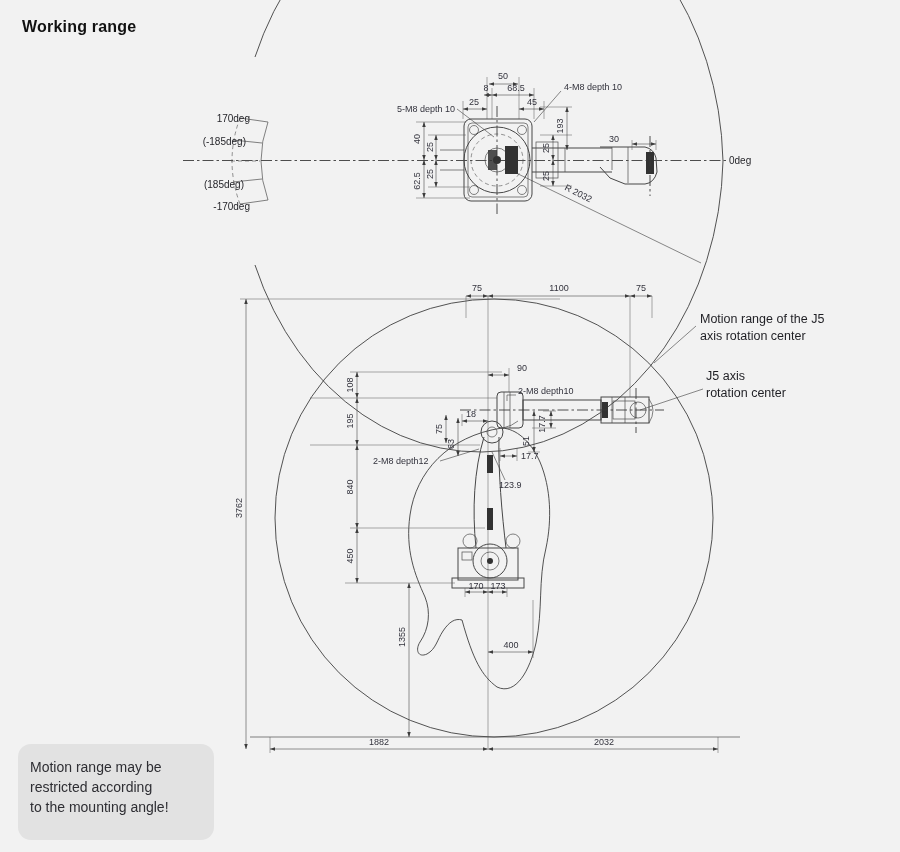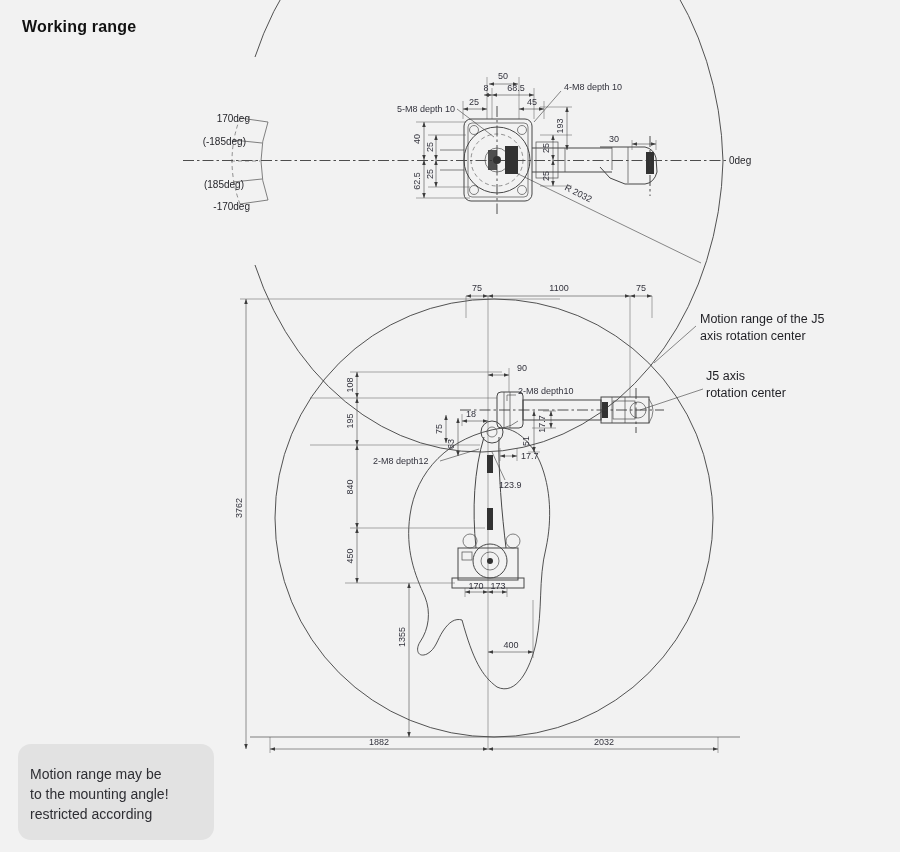--- a/index.html
+++ b/index.html
@@ -1,20 +1,20 @@
 <!DOCTYPE html>
 <html><head>
 <meta charset="utf-8">
 <style>
   html,body{margin:0;padding:0;}
   body{background:#f2f2f2;font-family:"Liberation Sans",sans-serif;}
   .page{position:relative;width:829px;height:852px;background:#f2f2f2;overflow:hidden;}
   .title{position:absolute;left:22px;top:18px;font-size:16px;font-weight:bold;color:#111;letter-spacing:.2px;}
   svg{position:absolute;left:0;top:0;}
-  .note{position:absolute;left:18px;top:744px;width:196px;height:96px;background:#e2e2e2;box-sizing:border-box;padding:20px 12px;border-radius:13px;}
+  .note{position:absolute;left:18px;top:744px;width:196px;height:96px;background:#e2e2e2;box-sizing:border-box;padding:13px 12px;border-radius:13px;}
   .note div{font-size:14px;line-height:20px;color:#2e2e33;}
   
   .ln{stroke:#474747;stroke-width:1;fill:none;}
   .lnthin{stroke:#4d4d4d;stroke-width:.7;fill:none;}
   .env{stroke:#3f3f3f;stroke-width:.9;fill:none;}
   .ext{stroke:#555;stroke-width:.5;fill:none;}
   .dim{stroke:#3c3c3c;stroke-width:.55;fill:none;marker-start:url(#ar);marker-end:url(#ar);}
   .ldr{stroke:#3c3c3c;stroke-width:.6;fill:none;}
   .cl{stroke:#3a3a3a;stroke-width:.9;fill:none;stroke-dasharray:11 3 2.5 3;}
   .dsh{stroke:#4d4d4d;stroke-width:.6;fill:none;stroke-dasharray:4 3;}
@@ -307,16 +307,16 @@
         <text class="call" x="700" y="340">axis rotation center</text>
         <line class="ldr" x1="703" y1="389" x2="640" y2="410"></line>
         <text class="call" x="706" y="380">J5 axis</text>
         <text class="call" x="706" y="397">rotation center</text>
       </g>
     </g>
   </svg>
 
   <div class="note">
     <div>Motion range may be</div>
+    <div>restricted according</div>
     <div>to the mounting angle!</div>
-    <div>restricted according</div>
   </div>
 </div>
 
 </body></html>

